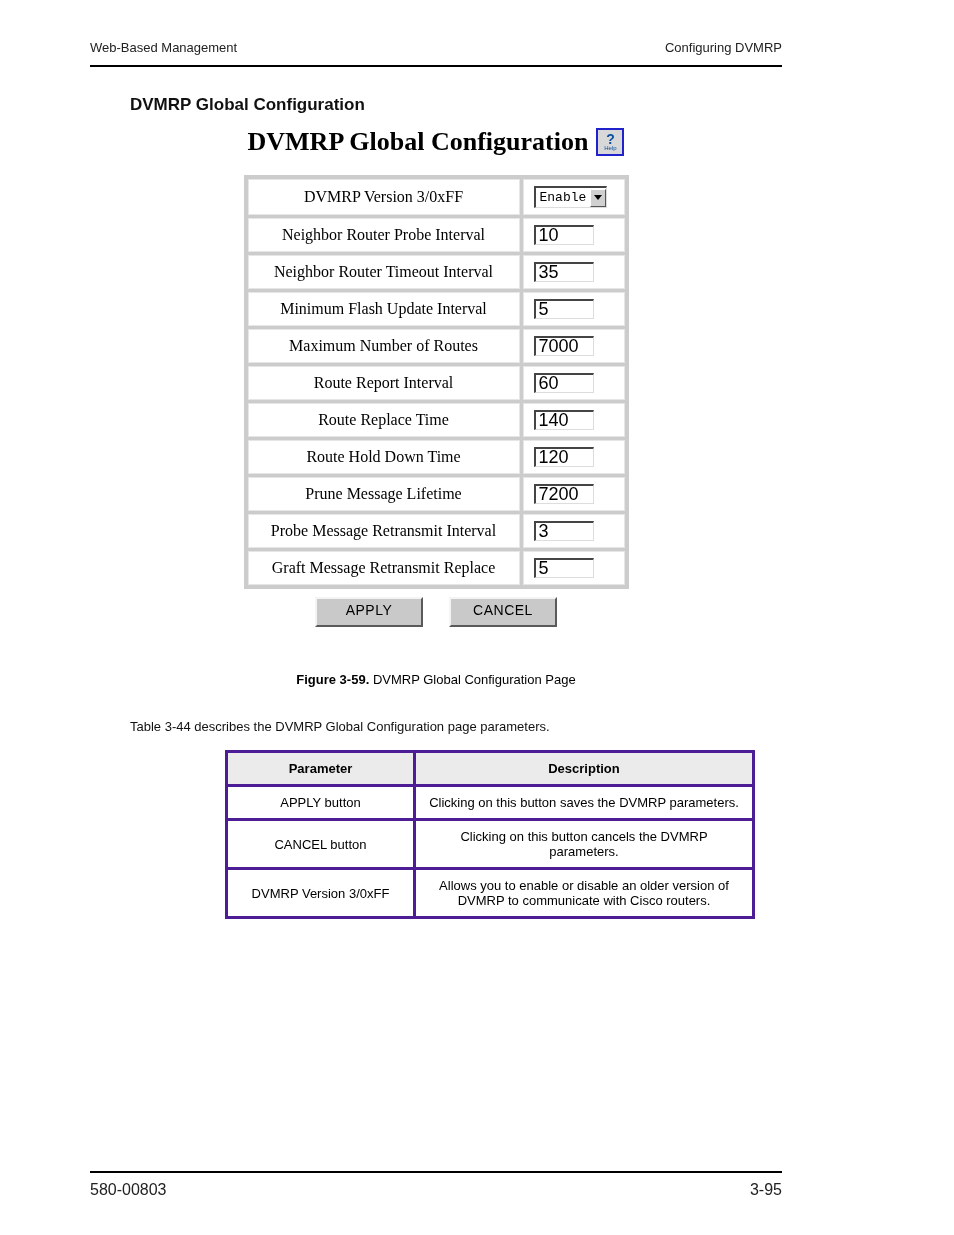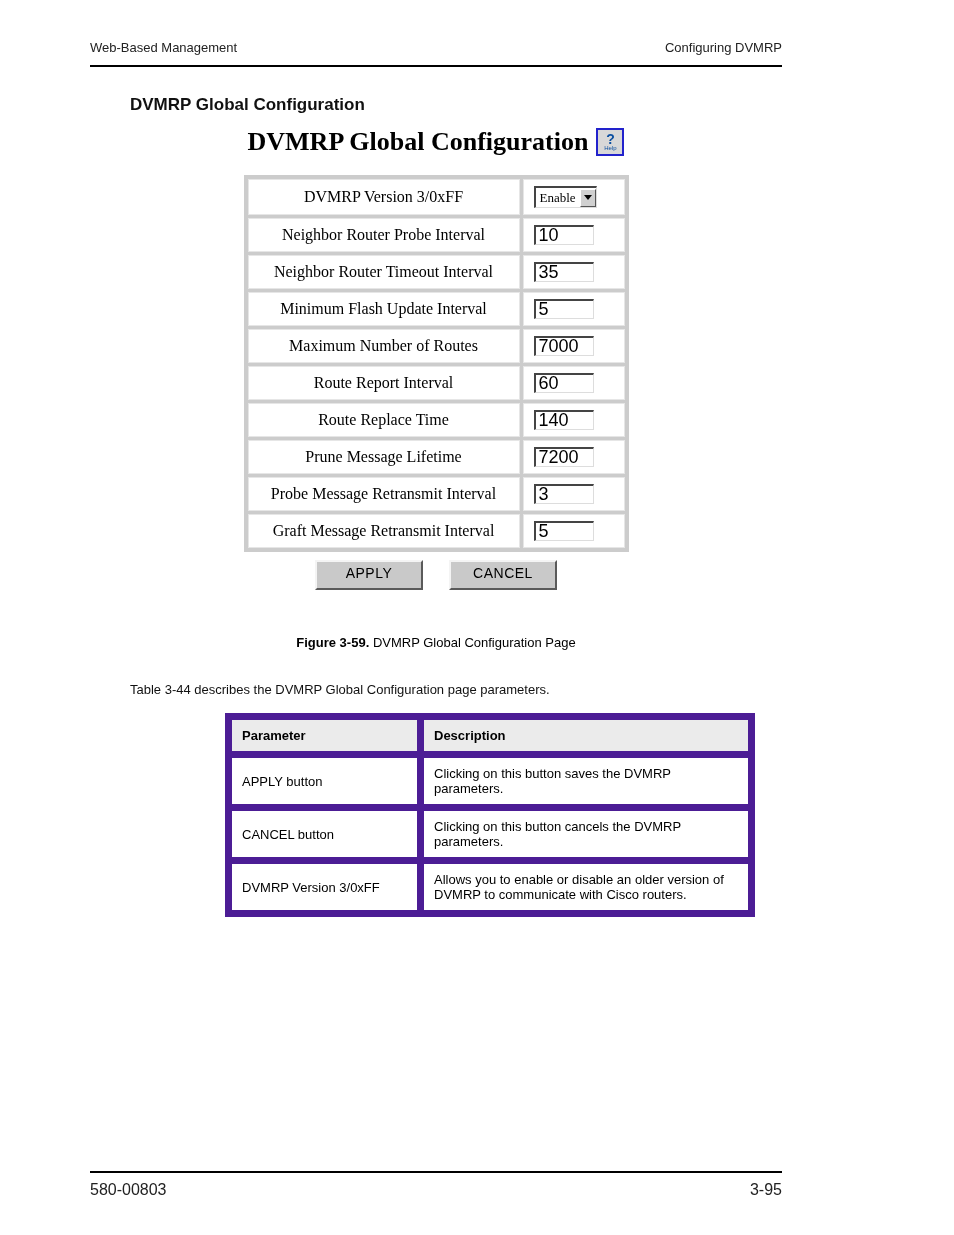--- a/index.html
+++ b/index.html
@@ -123,21 +123,21 @@
   }
   .select-mock {
     display: inline-flex;
     align-items: center;
     height: 22px;
     border-top: 2px solid #444;
     border-left: 2px solid #444;
     border-right: 1px solid #ddd;
     border-bottom: 1px solid #ddd;
     background: #fff;
-    font-family: Liberation Serif, serif;
+    font-family: Liberation Mono, monospace;
     font-size: 13px;
     padding: 0 0 0 4px;
     box-sizing: border-box;
     cursor: default;
   }
   .select-mock .sel-text {
     padding-right: 4px;
   }
   .select-mock .sel-btn {
     width: 16px;
@@ -199,23 +199,23 @@
   .param-table-wrap {
     margin: 0 0 0 225px;
   }
   table.param-table {
     border-collapse: collapse;
     width: 530px;
     font-family: Arial, Helvetica, sans-serif;
     font-size: 13px;
   }
   table.param-table th, table.param-table td {
-    border: 7px solid #4c1d95;
+    border: 3px solid #4c1d95;
     padding: 8px 10px;
-    text-align: left;
+    text-align: center;
     vertical-align: top;
   }
   table.param-table th {
     background: #ebebeb;
     font-weight: bold;
   }
   table.param-table td.param-name {
     width: 165px;
     vertical-align: middle;
   }
@@ -295,29 +295,33 @@
       </tr>
       <tr>
         <td class="label-cell">Route Report Interval</td>
         <td class="input-cell"><input class="text-input" value="60" style=""></td>
       </tr>
       <tr>
         <td class="label-cell">Route Replace Time</td>
         <td class="input-cell"><input class="text-input" value="140" style=""></td>
       </tr>
       <tr>
+        <td class="label-cell">Route Hold Down Time</td>
+        <td class="input-cell"><input class="text-input" value="120" style=""></td>
+      </tr>
+      <tr>
         <td class="label-cell">Prune Message Lifetime</td>
         <td class="input-cell"><input class="text-input" value="7200" style=""></td>
       </tr>
       <tr>
         <td class="label-cell">Probe Message Retransmit Interval</td>
         <td class="input-cell"><input class="text-input" value="3" style=""></td>
       </tr>
       <tr>
-        <td class="label-cell">Graft Message Retransmit Interval</td>
+        <td class="label-cell">Graft Message Retransmit Replace</td>
         <td class="input-cell"><input class="text-input" value="5" style=""></td>
       </tr>
     </tbody>
       </table>
 
     <div class="button-row">
       <div class="form-button">APPLY</div>
       <div class="form-button">CANCEL</div>
     </div>
   </div>

